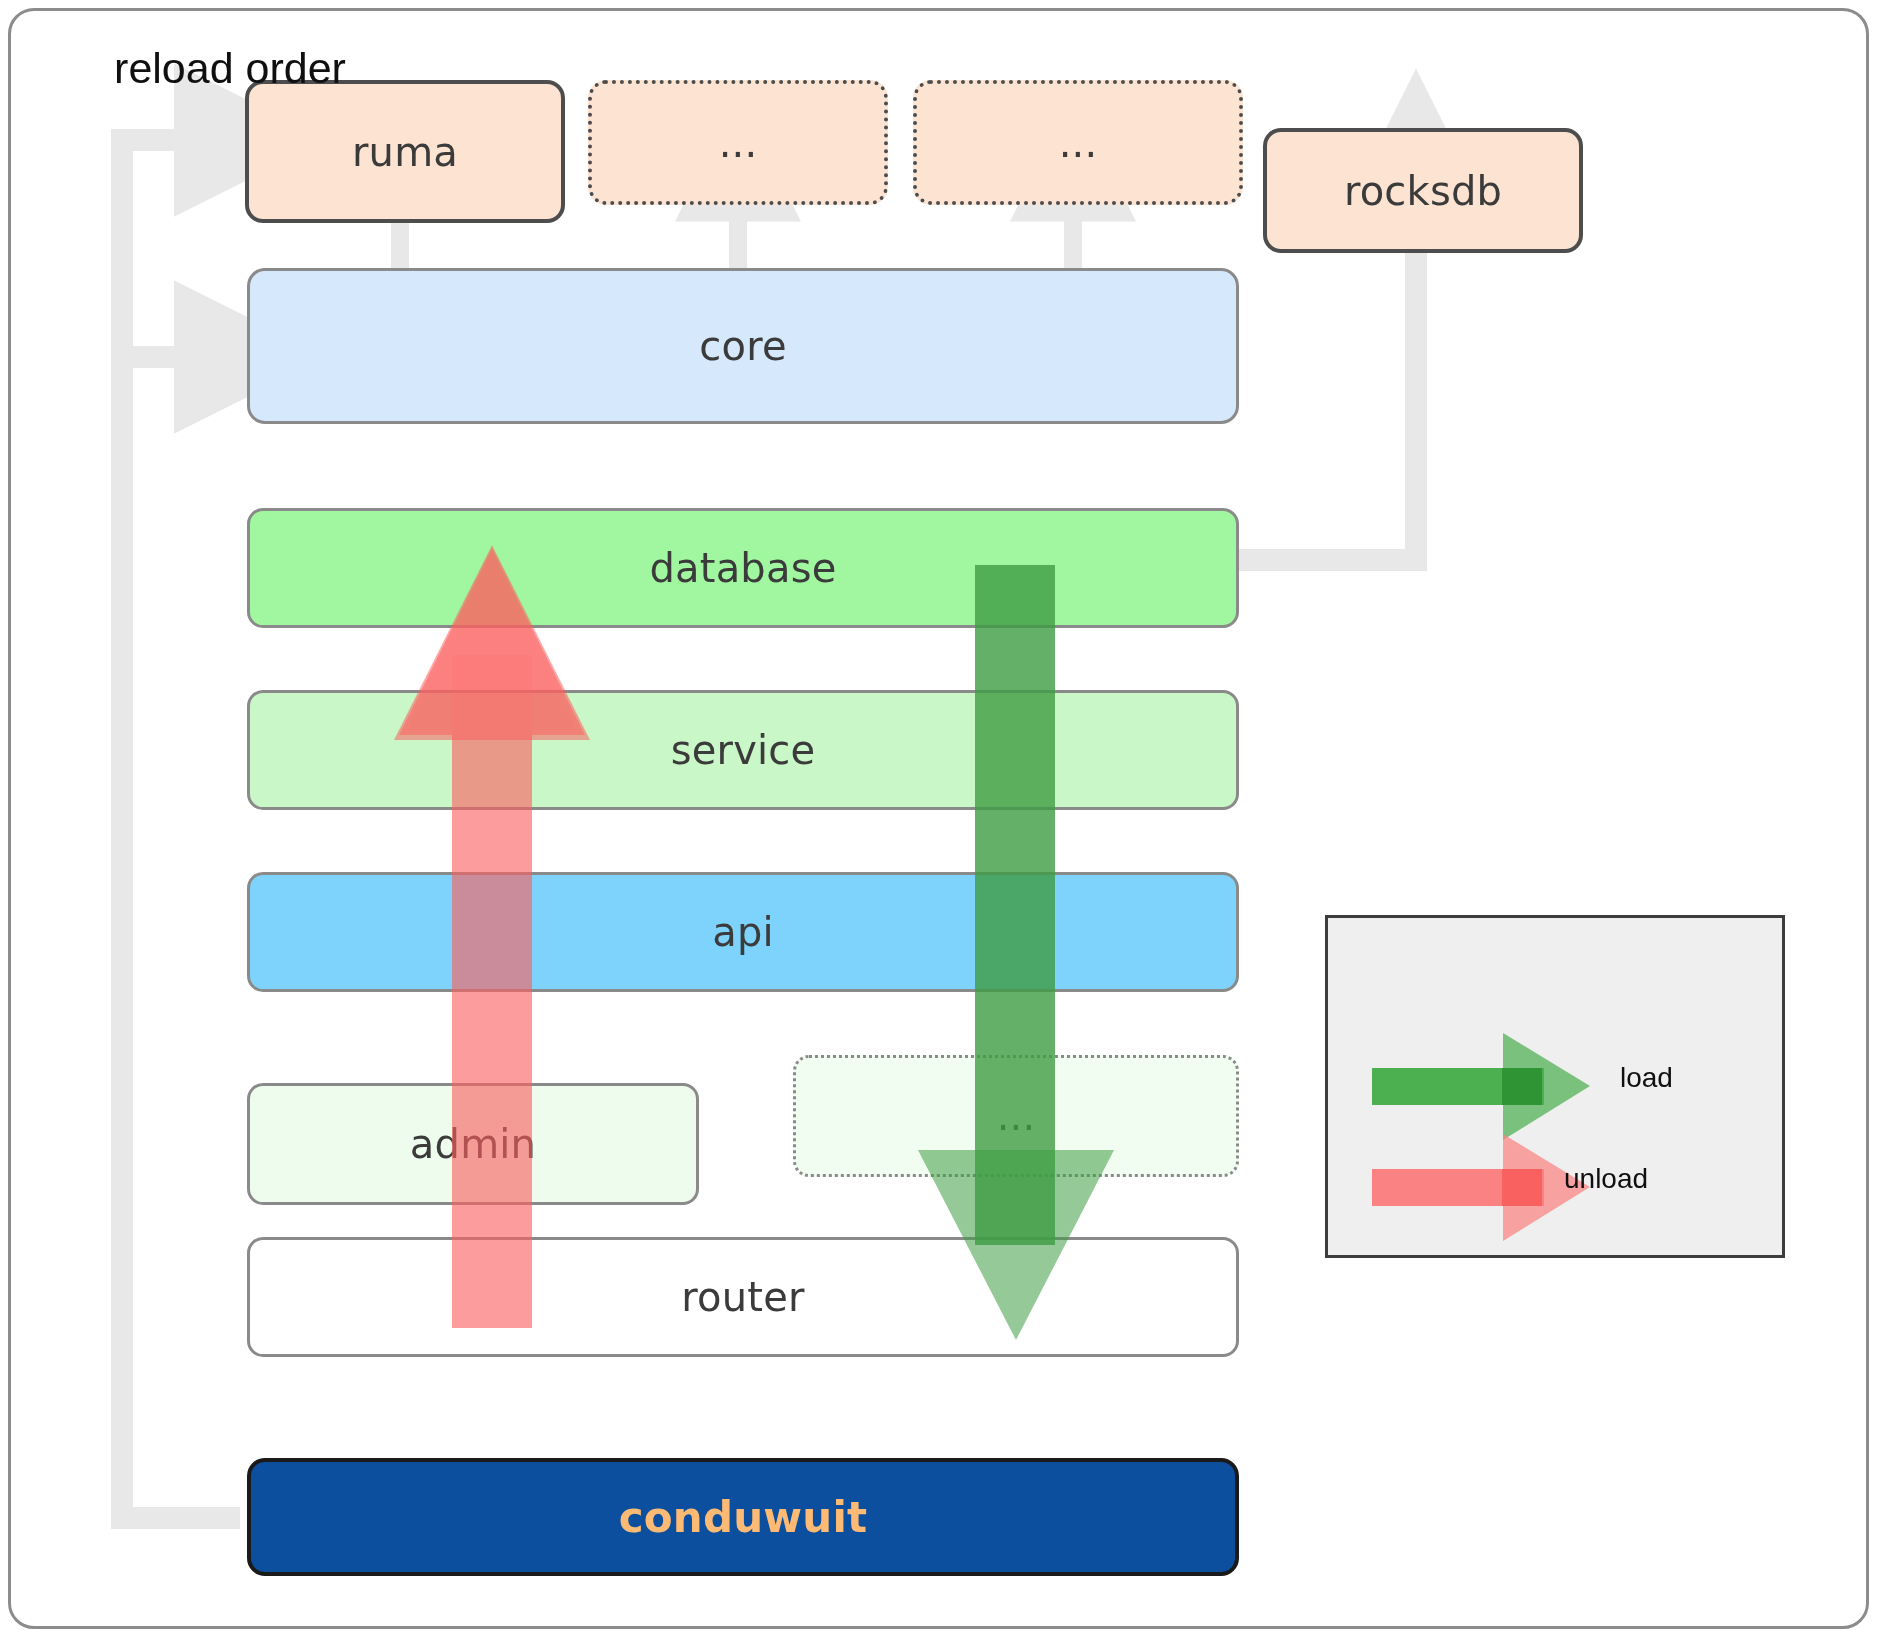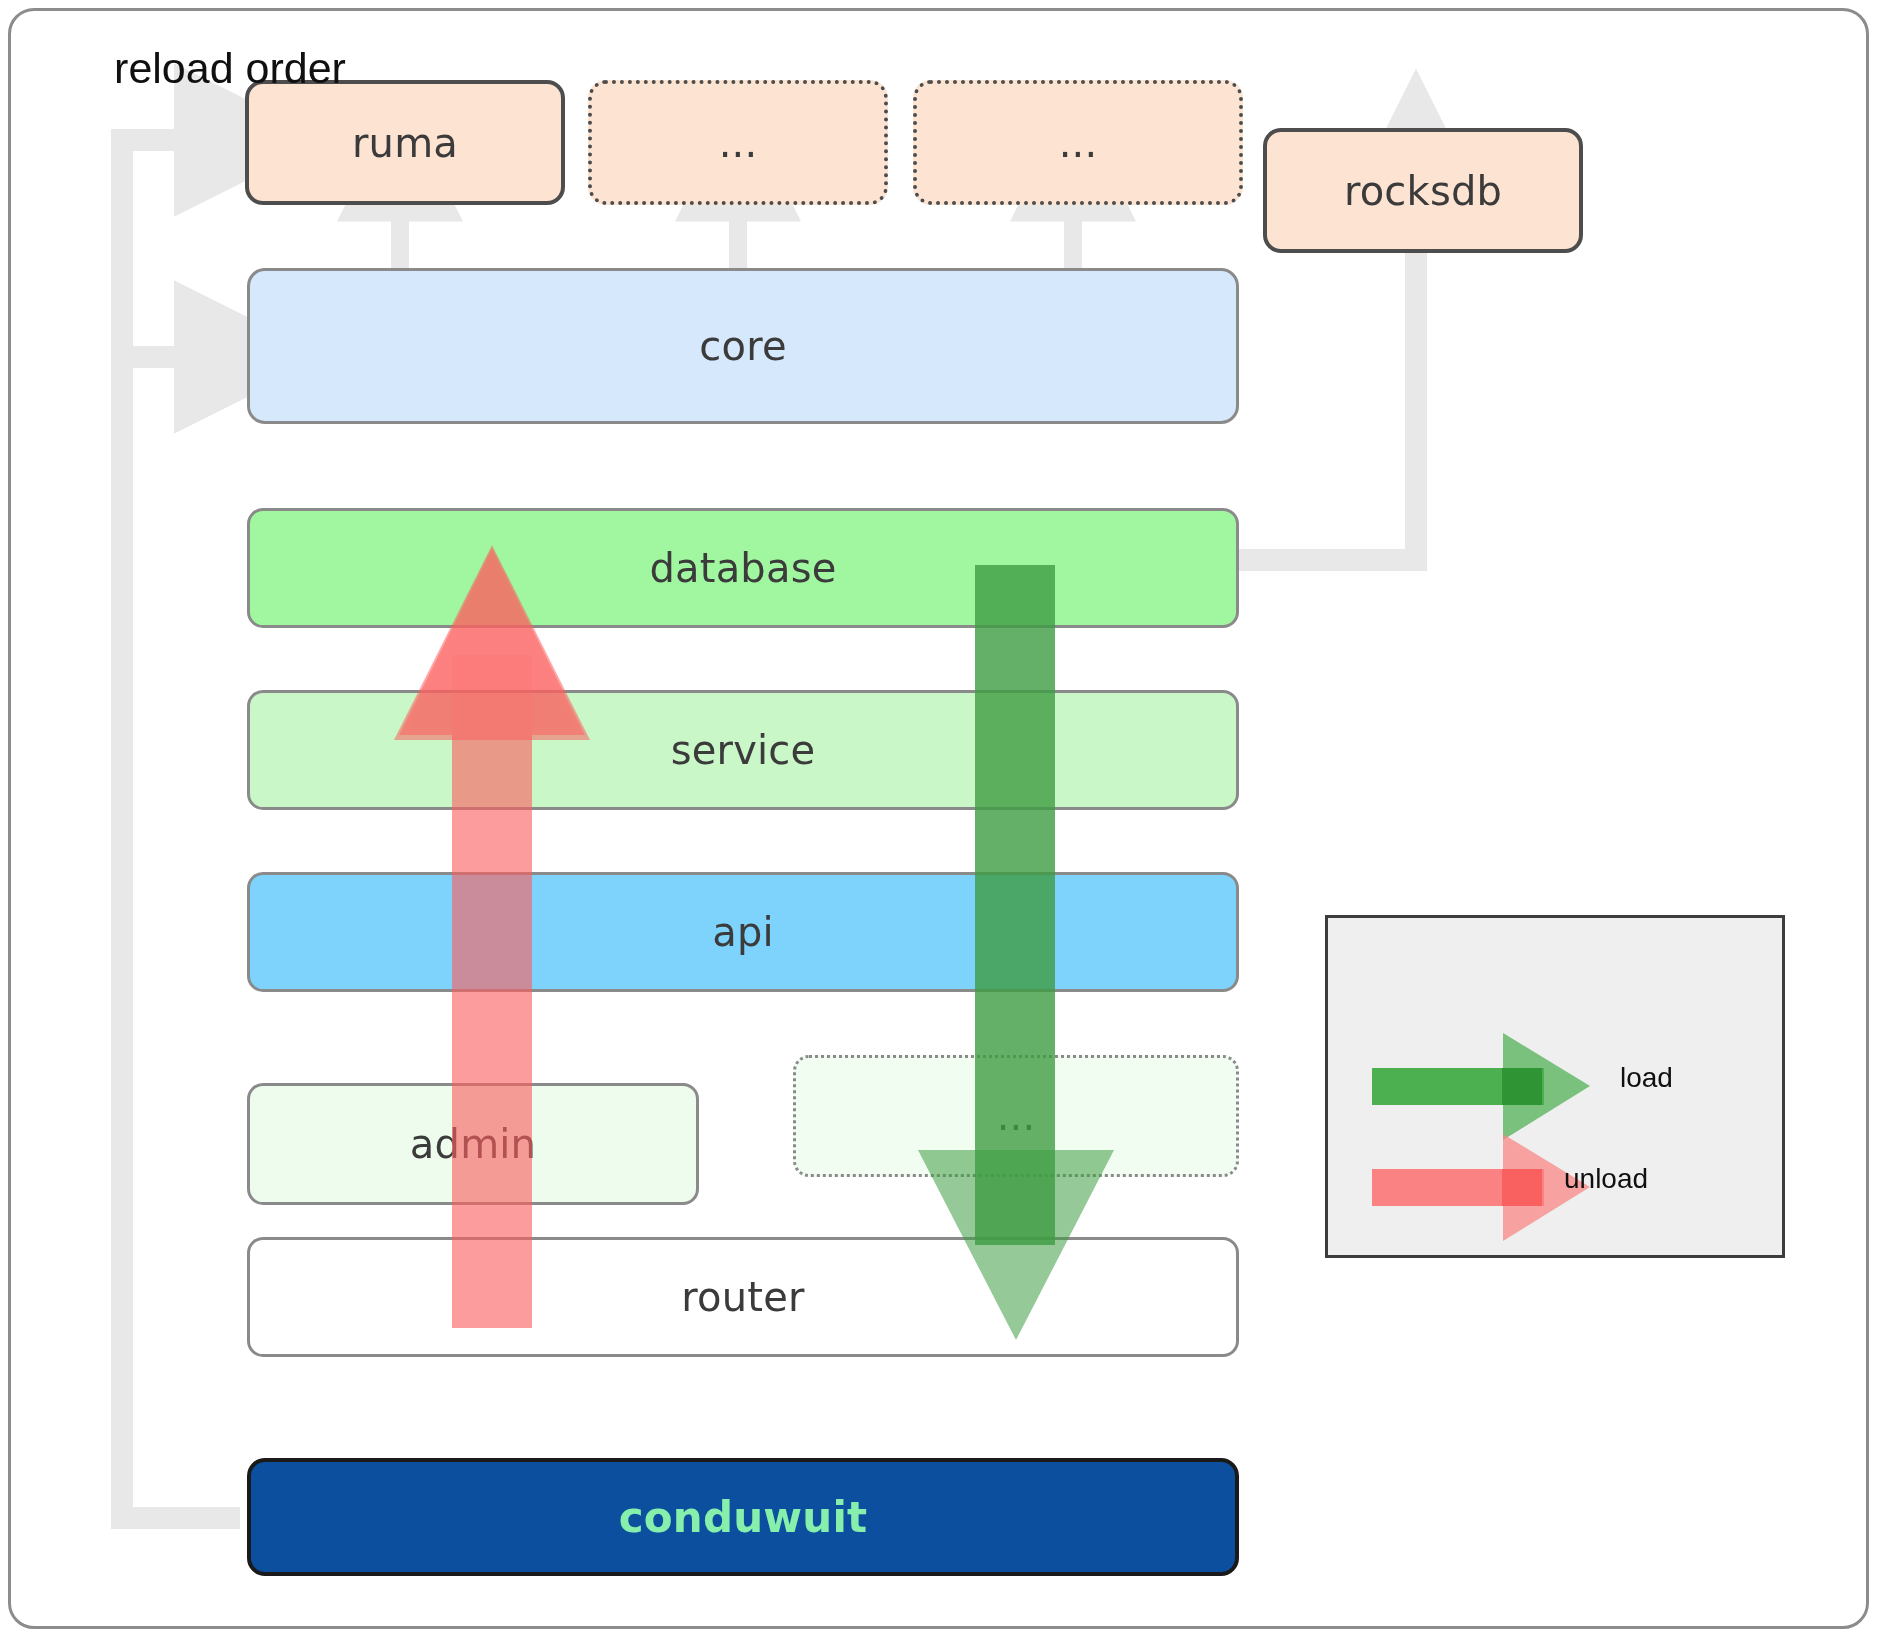--- a/index.html
+++ b/index.html
@@ -88,21 +88,21 @@
     border: 3px dotted #8a8a8a;
   }
   .node.plain {
     background: #ffffff;
     border: 3px solid #8a8a8a;
   }
   .node.brand {
     background: #0b4f9e;
     border: 4px solid #1a1a1a;
     border-radius: 18px;
-    color: #86efac;
+    color: #fdba74;
     font-weight: bold;
     font-size: 42px;
   }
 
   
   #legend {
     position: absolute;
     left: 1325px;
     top: 915px;
     width: 460px;
@@ -157,21 +157,21 @@
       <path d="M 400 272 L 400 218" stroke="#e8e8e8" stroke-width="18" fill="none" marker-end="url(#gray-head-u)"></path>
       <path d="M 738 272 L 738 218" stroke="#e8e8e8" stroke-width="18" fill="none" marker-end="url(#gray-head-u)"></path>
       <path d="M 1073 272 L 1073 218" stroke="#e8e8e8" stroke-width="18" fill="none" marker-end="url(#gray-head-u)"></path>
     </g>
 
     <g>
       <path d="M 1238 560 L 1416 560 L 1416 218" stroke="#e8e8e8" stroke-width="22" fill="none" stroke-linejoin="miter" marker-end="url(#gray-head-u)"></path>
     </g>
   </svg>
 
-  <div class="node dep" style="left:245px; top:80px; width:320px; height:125px;">
+  <div class="node dep" style="left:245px; top:80px; width:320px; height:143px;">
     <span>ruma</span>
   </div>
 
   <div class="node dep-dotted" style="left:588px; top:80px; width:300px; height:125px;">
     <span>...</span>
   </div>
 
   <div class="node dep-dotted" style="left:913px; top:80px; width:330px; height:125px;">
     <span>...</span>
   </div>

